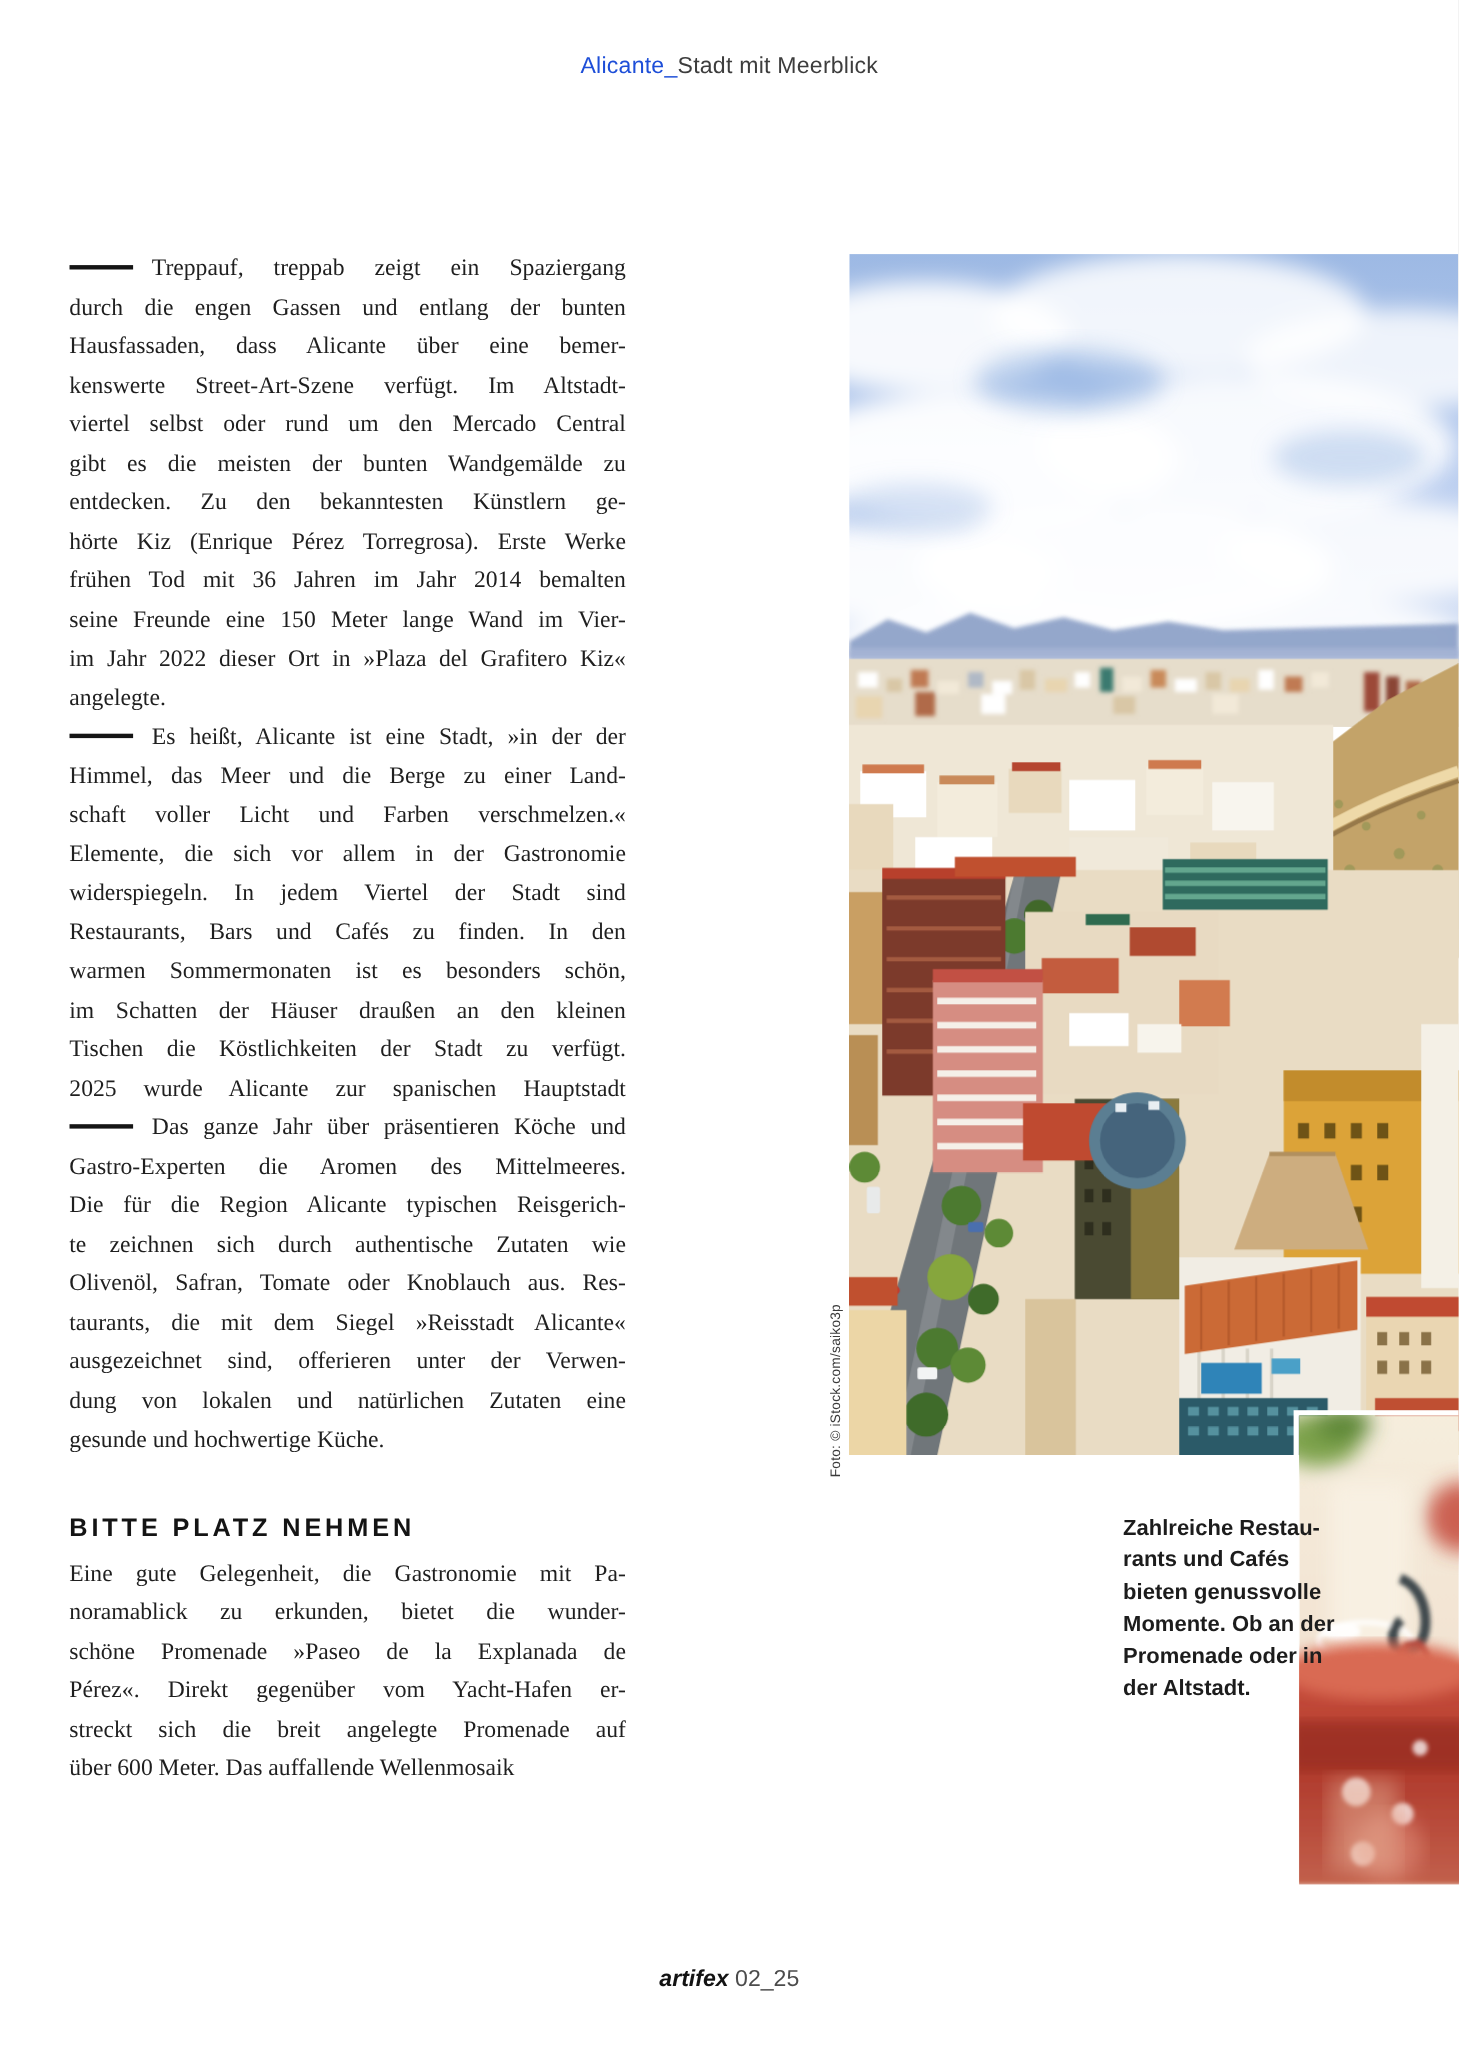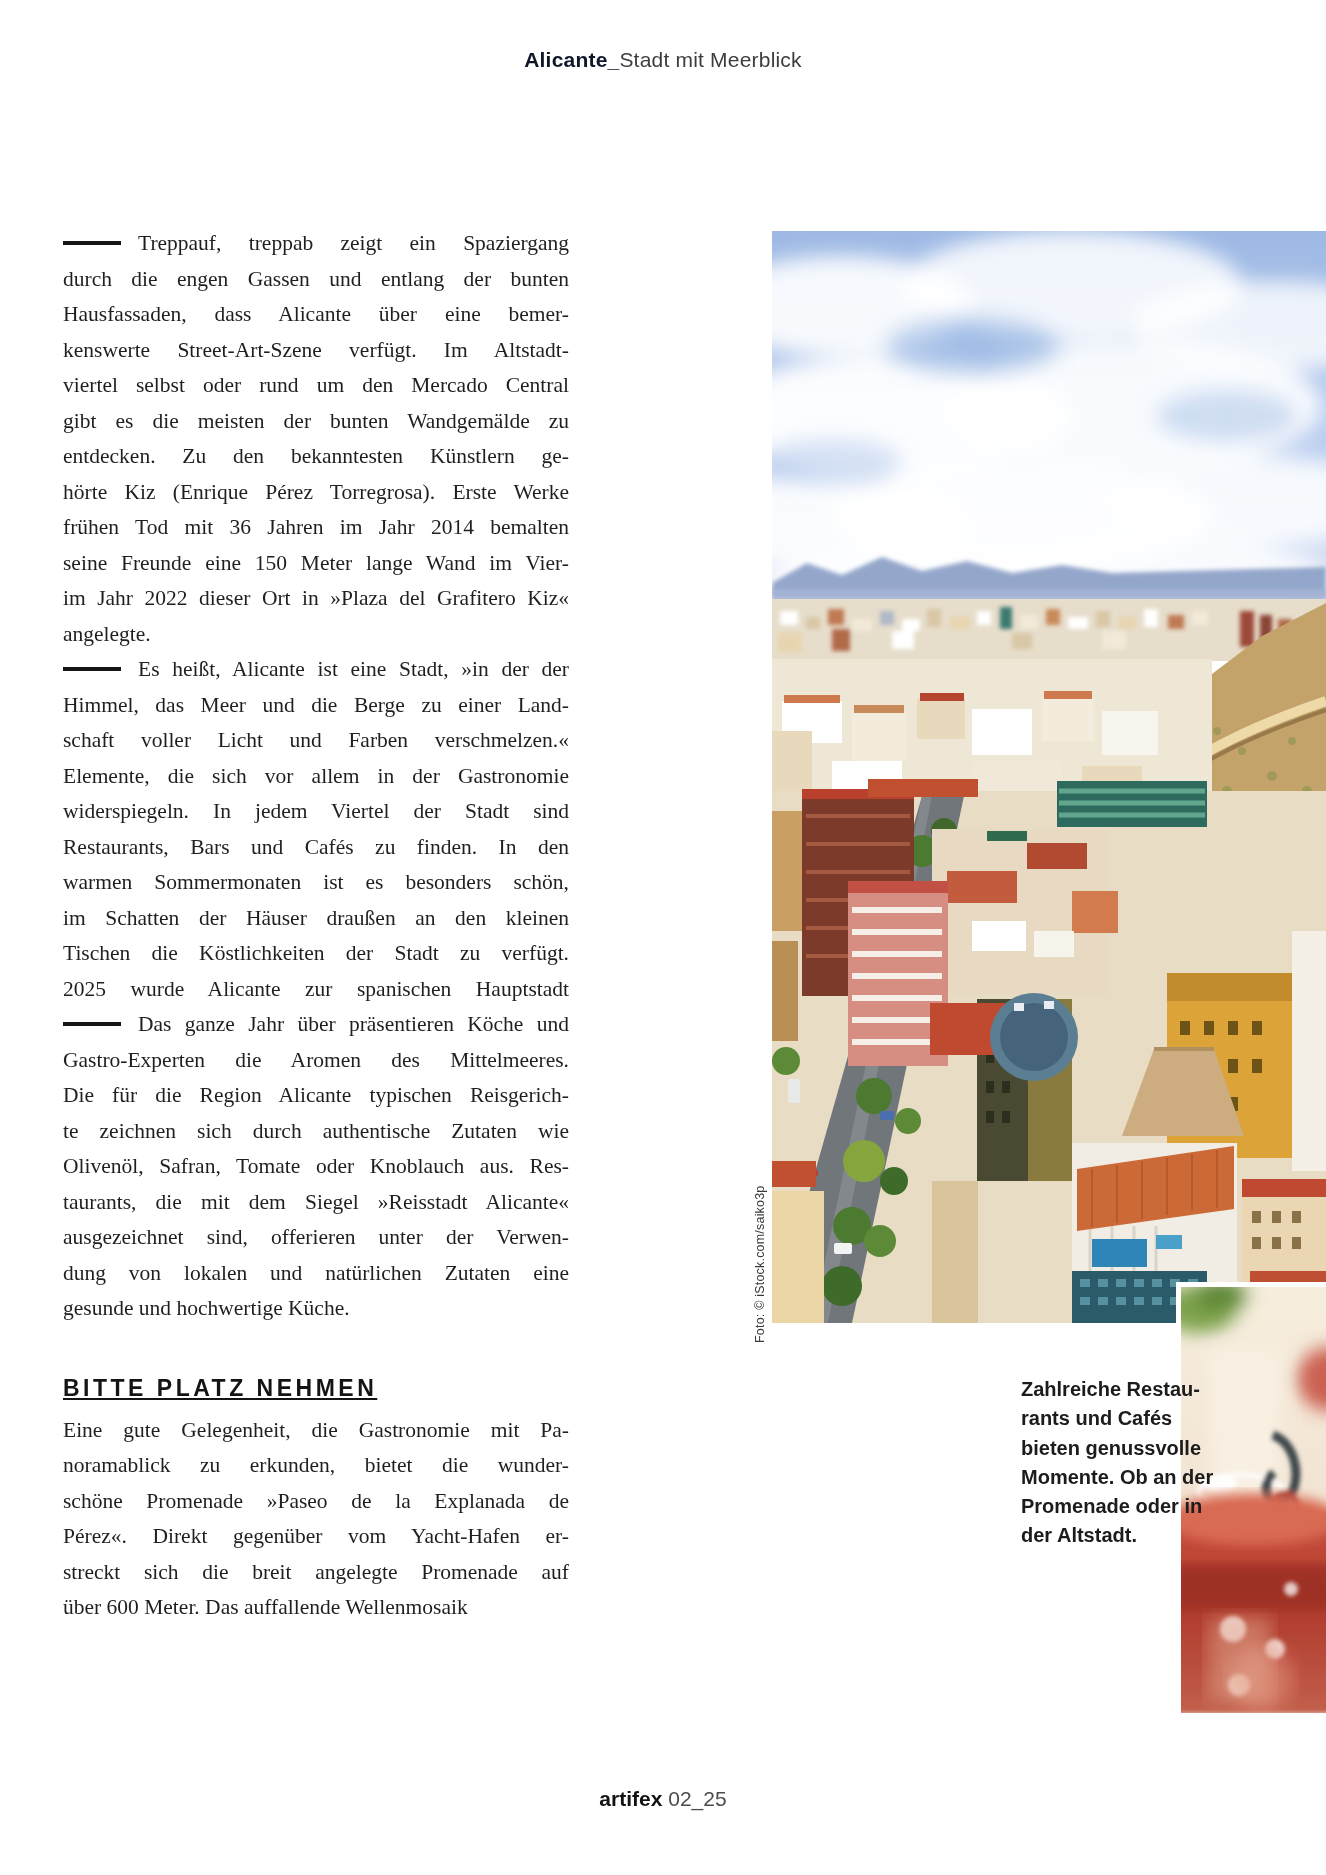--- a/index.html
+++ b/index.html
@@ -2,33 +2,33 @@
 <html lang="de"><head>
 <meta charset="utf-8">
 <style>
   html,body{margin:0;padding:0;background:#e8e8e8;}
   .page{position:relative;width:1326px;height:1875px;background:#ffffff;margin:0 auto;
         font-family:"Liberation Sans",sans-serif;overflow:hidden;}
 
   
   .header{position:absolute;top:48px;left:0;width:100%;text-align:center;
           font-size:21px;color:#3d3d3d;letter-spacing:.2px;}
-  .header b{font-weight:700;color:#0f172a;}
+  .header b{font-weight:400;color:#1d4ed8;}
 
   
   .article{position:absolute;left:63px;top:226px;width:506px;
            font-family:"Liberation Serif",serif;font-size:21.5px;color:#1f1f1f;
            line-height:35.5px;}
   .line{height:35.5px;text-align:justify;text-align-last:justify;overflow:hidden;white-space:nowrap;}
   .line.last{text-align-last:left;}
   .pdash{display:inline-block;width:58px;height:4px;background:#151515;
          vertical-align:.22em;margin-right:17px;}
   .subhead{font-family:"Liberation Sans",sans-serif;font-weight:700;font-size:23px;
            letter-spacing:3.5px;color:#141414;margin-top:47px;margin-bottom:11px;
-           line-height:28px;text-decoration:underline;}
+           line-height:28px;}
 
   
   .photo-main{position:absolute;left:772px;top:231px;width:554px;height:1092px;overflow:hidden;z-index:1;}
   .photo-main svg{display:block;width:100%;height:100%;}
   .photo-small{position:absolute;left:1176px;top:1282px;width:150px;height:431px;
                border-left:5px solid #fff;border-top:5px solid #fff;box-sizing:border-box;
                overflow:hidden;z-index:2;}
   .photo-small svg{display:block;width:100%;height:100%;}
 
   
@@ -37,21 +37,21 @@
           letter-spacing:.2px;z-index:3;}
 
   
   .caption{position:absolute;left:973px;top:1375px;width:195px;
            font-weight:700;font-size:20px;color:#1c1c1c;z-index:3;margin-left:48px;}
   .capline{line-height:29.3px;}
 
   
   .footer{position:absolute;top:1787px;left:0;width:100%;text-align:center;
           font-size:21px;color:#4c4c4c;}
-  .footer b{font-weight:700;color:#131313;}
+  .footer b{font-weight:700;color:#131313;font-style:italic;}
 </style>
 </head>
 <body>
 
 <div class="page">
 
   <div class="header">
     <b>Alicante_</b><span>Stadt mit Meerblick</span>
   </div>
 

